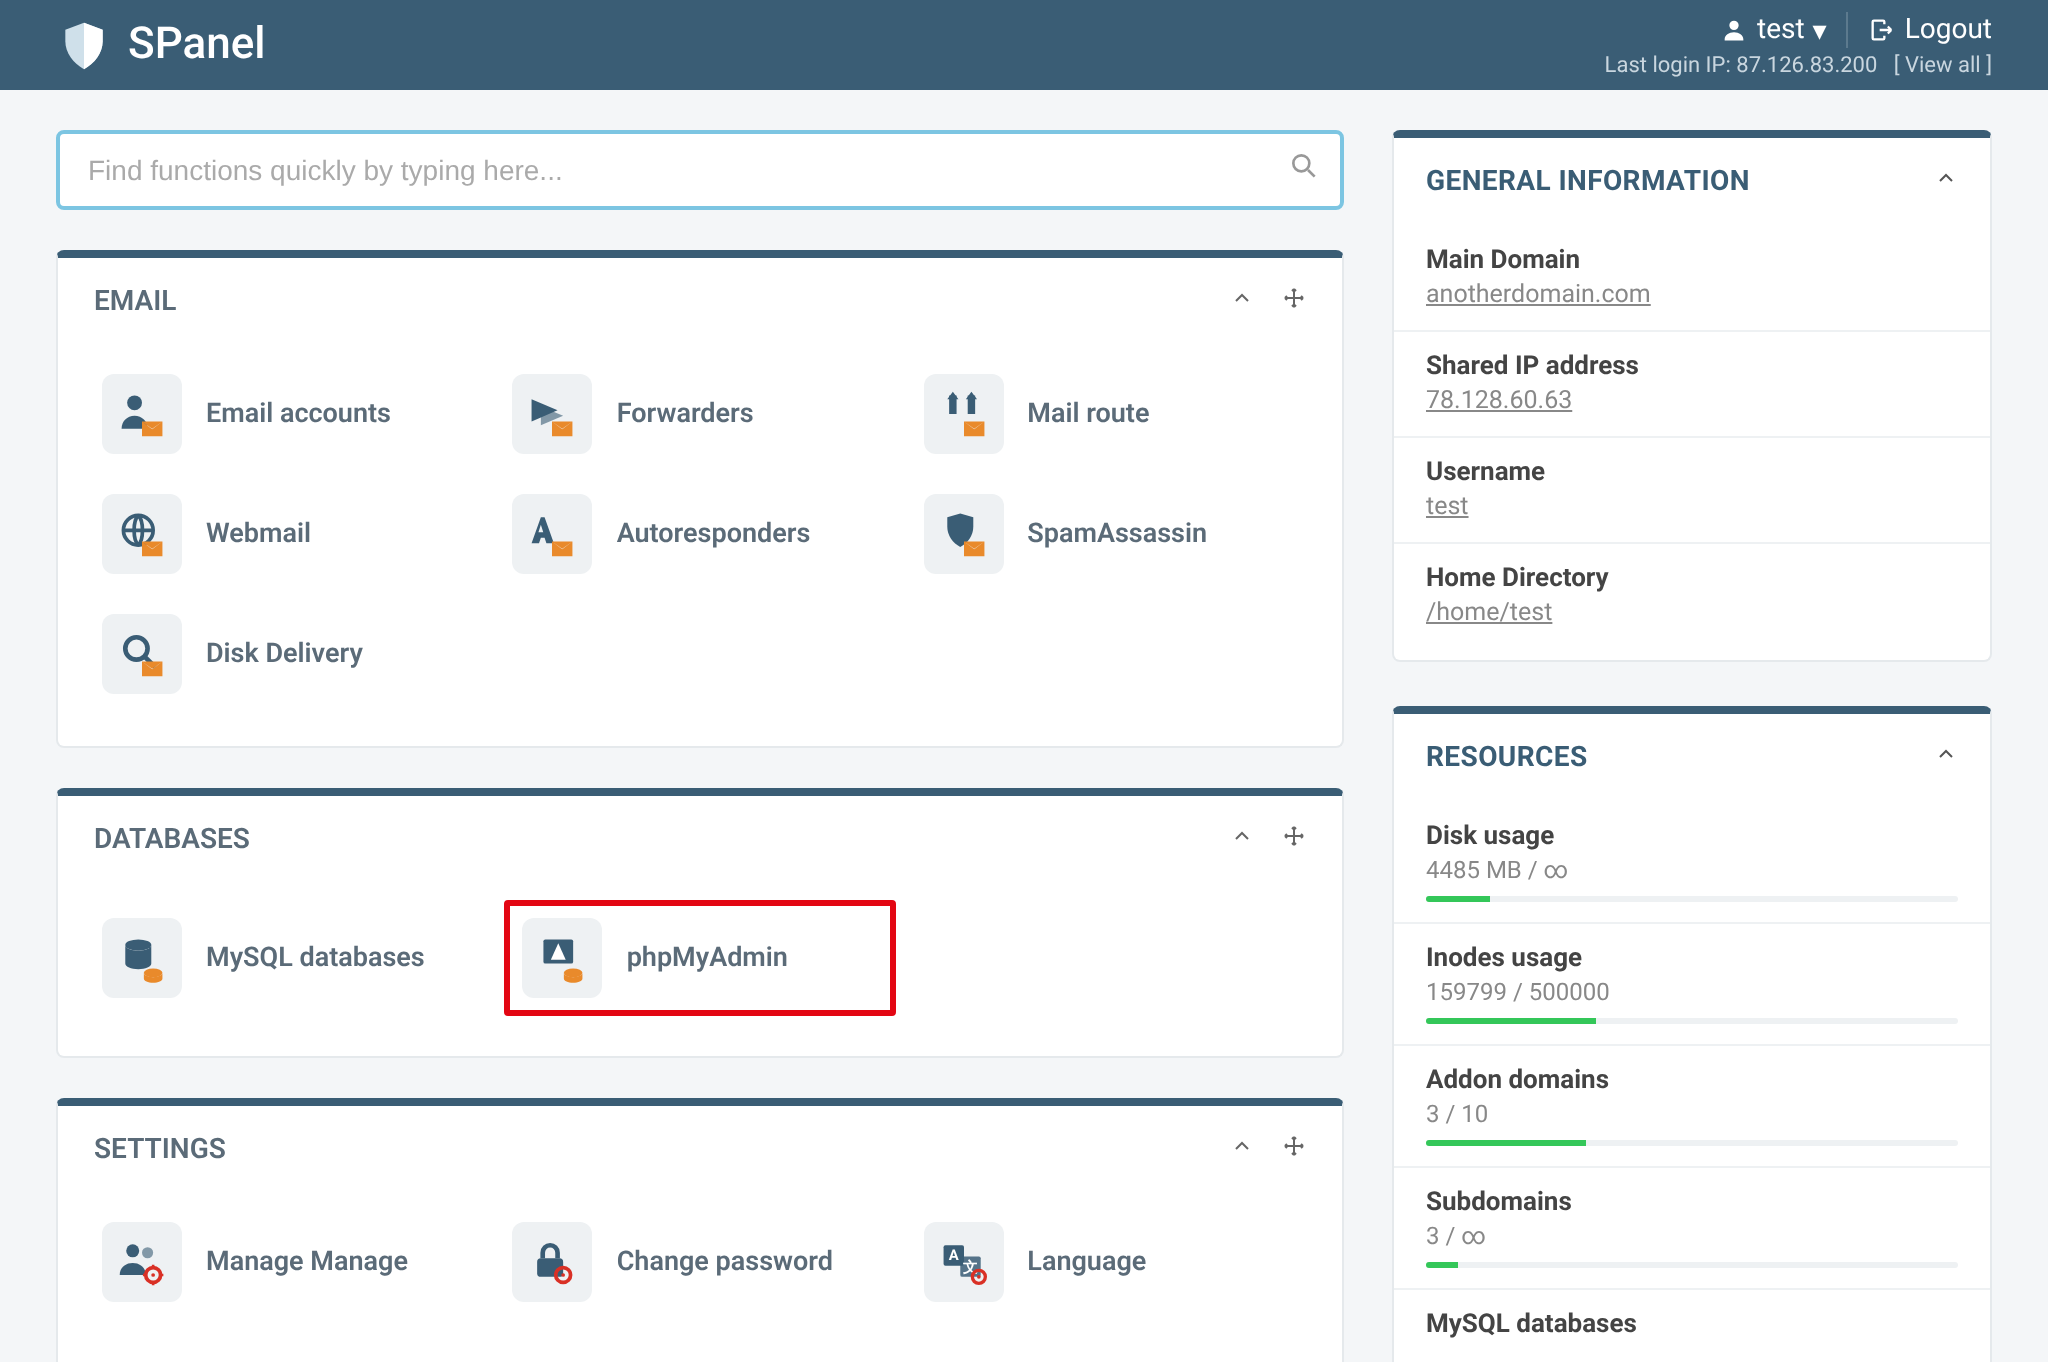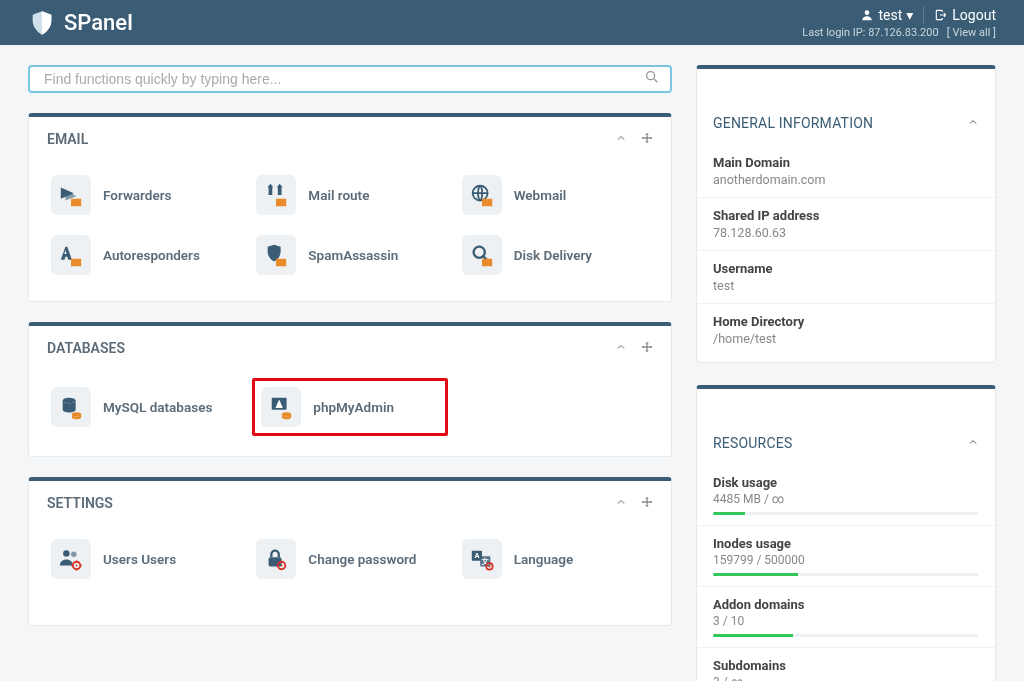--- a/index.html
+++ b/index.html
@@ -13,43 +13,43 @@
   .top-right-row .sep { width: 1px; height: 18px; background: #5c7a8e; }
   .user-select { display:flex; align-items:center; gap:4px; cursor:pointer; }
   .lastlogin { font-size: 11px; color: #c9d6df; }
   .lastlogin a { color: #c9d6df; text-decoration: none; }
   
   .wrap { display: flex; gap: 24px; padding: 20px 28px; }
   .col-left { flex: 1; min-width: 0; }
   .col-right { width: 300px; flex-shrink:0; }
   
   .searchbox { position: relative; }
-  .searchbox input { width: 100%; height: 28px; border: 2px solid #7cc5e2; border-radius: 4px; padding: 0 42px 0 14px; font-size: 14px; color: #333; outline: none; }
+  .searchbox input { width: 100%; height: 40px; border: 2px solid #7cc5e2; border-radius: 4px; padding: 0 42px 0 14px; font-size: 14px; color: #333; outline: none; }
   .searchbox input::placeholder { color: #aaa; }
   .searchbox .sicon { position: absolute; right: 12px; top: 50%; transform: translateY(-50%); color: #888; }
   
   .card { background: #fff; border-radius: 4px; margin-top: 20px; border: 1px solid #e5e9ec; border-top: 4px solid #3a5d75; }
   .card-head { display: flex; align-items: center; padding: 14px 18px 14px; color: #5b6b78; font-weight: 600; font-size: 14px; }
   .card-head-actions { margin-left: auto; display: flex; gap: 14px; color: #777; }
   .card-head-actions span { cursor: pointer; font-size:14px; }
   .icon-grid { display:grid; grid-template-columns: repeat(3, 1fr); gap: 8px 10px; padding: 8px 18px 20px; }
   .tile { display:flex; align-items:center; gap:12px; padding: 6px 4px; cursor:pointer; }
   .tile-icon { width:40px; height:40px; background:#eef1f3; border-radius:6px; display:flex; align-items:center; justify-content:center; flex-shrink:0; }
   .tile-icon svg { width:26px; height:26px; }
   .tile-label { font-size: 13.5px; color:#5b6b78; font-weight:600; }
   .highlight { border:3px solid #e30613; padding:6px; border-radius:2px; }
   
   .panel { background:#fff; border:1px solid #e5e9ec; border-top:4px solid #3a5d75; border-radius:4px; margin-bottom:22px; }
-  .panel-head { display:flex; align-items:flex-end; padding:14px 16px; color:#3a5d75; font-weight:400; font-size:14px; letter-spacing:.2px;margin-top:32px; }
+  .panel-head { display:flex; align-items:flex-end; padding:14px 16px; color:#3a5d75; font-weight:700; font-size:14px; letter-spacing:.2px; }
   .panel-head .chev { margin-left:auto; color:#555; cursor:pointer; }
   .panel-body { padding: 0 0 6px; }
   .info-row { padding:10px 16px 10px; border-top:1px solid #eef1f3; }
   .info-row:first-child { border-top:none; }
   .info-label { font-size:13px; font-weight:700; color:#444; }
-  .info-value { font-size:12.5px; color:#888; margin-top:2px; }
+  .info-value { font-size:12.5px; color:#888; margin-top:2px;text-decoration:underline; }
   
   .res-row { padding:10px 16px 10px; border-top:1px solid #eef1f3; }
   .res-row:first-child { border-top:none; }
   .res-label { font-size:13px; font-weight:700; color:#444; }
   .res-value { font-size:12px; color:#888; margin-top:2px; }
   .res-bar { height:3px; background:#eef1f3; margin-top:6px; border-radius:2px; overflow:hidden; }
   .res-bar-fill { height:100%; background:#34c759; }
 </style>
 </head>
 <body>
@@ -115,20 +115,30 @@
             <svg width="12" height="12" viewBox="0 0 24 24">
                 <path fill="none" stroke="#666" stroke-width="2" d="M12 3v18M3 12h18M12 3l-2 2M12 3l2 2M12 21l-2-2M12 21l2-2M3 12l2-2M3 12l2 2M21 12l-2-2M21 12l-2 2"></path>
               </svg>
           </span>
         </div>
       </div>
       <div class="icon-grid" id="grid-email">
           <div class="tile">
             <span class="tile-icon">
               <svg viewBox="0 0 28 28">
+                <circle cx="10" cy="8" r="4" fill="#3a5d75"></circle>
+                <path fill="#3a5d75" d="M3 22c0-4 3-7 7-7s7 3 7 7H3z"></path>
+                <path fill="#e98a2b" d="M14 18h11l-5.5 4L14 18zm0 0v8h11v-8l-5.5 4.2L14 18z"></path>
+              </svg>
+            </span>
+            <span class="tile-label">Email accounts</span>
+          </div>
+          <div class="tile">
+            <span class="tile-icon">
+              <svg viewBox="0 0 28 28">
                 <path fill="#3a5d75" d="M3 6l14 6L3 18V6z"></path>
                 <path fill="#3a5d75" d="M8 10l12 5-12 5v-10z" opacity=".6"></path>
                 <path fill="#e98a2b" d="M14 18h11l-5.5 4L14 18zm0 0v8h11v-8l-5.5 4.2L14 18z"></path>
               </svg>
             </span>
             <span class="tile-label">Forwarders</span>
           </div>
           <div class="tile">
             <span class="tile-icon">
               <svg viewBox="0 0 28 28">
@@ -235,21 +245,21 @@
             <span class="tile-icon">
               <svg viewBox="0 0 28 28">
                 <circle cx="9" cy="8" r="3.5" fill="#3a5d75"></circle>
                 <circle cx="17" cy="9" r="3" fill="#3a5d75" opacity=".6"></circle>
                 <path fill="#3a5d75" d="M2 21c0-4 3-6.5 7-6.5s7 2.5 7 6.5H2z"></path>
                 <circle cx="20" cy="21" r="4" fill="none" stroke="#d93025" stroke-width="2"></circle>
                 <circle cx="20" cy="21" r="1" fill="#d93025"></circle>
                 <path fill="#d93025" d="M19.3 17h1.4v-1.5h-1.4zM19.3 26.5h1.4V25h-1.4zM24 20.3v1.4h1.5v-1.4zM14.5 20.3v1.4H16v-1.4z"></path>
               </svg>
             </span>
-            <span class="tile-label">Users Users</span>
+            <span class="tile-label">Manage Manage</span>
           </div>
           <div class="tile">
             <span class="tile-icon">
               <svg viewBox="0 0 28 28">
                 <rect x="6" y="12" width="14" height="10" rx="2" fill="#3a5d75"></rect>
                 <path fill="none" stroke="#3a5d75" stroke-width="2.5" d="M9 12V9a4 4 0 018 0v3"></path>
                 <circle cx="20" cy="21" r="4" fill="none" stroke="#d93025" stroke-width="2"></circle>
                 <circle cx="20" cy="21" r="1" fill="#d93025"></circle>
               </svg>
             </span>

